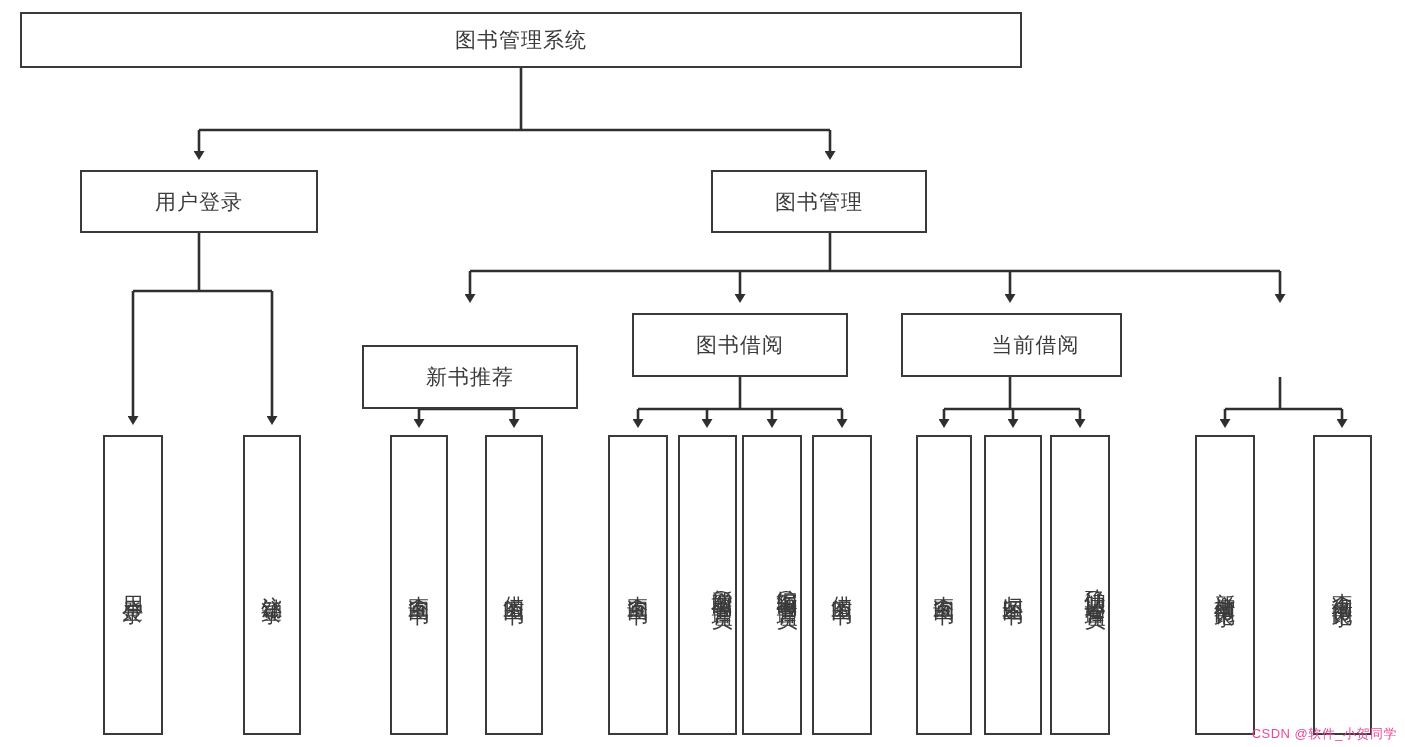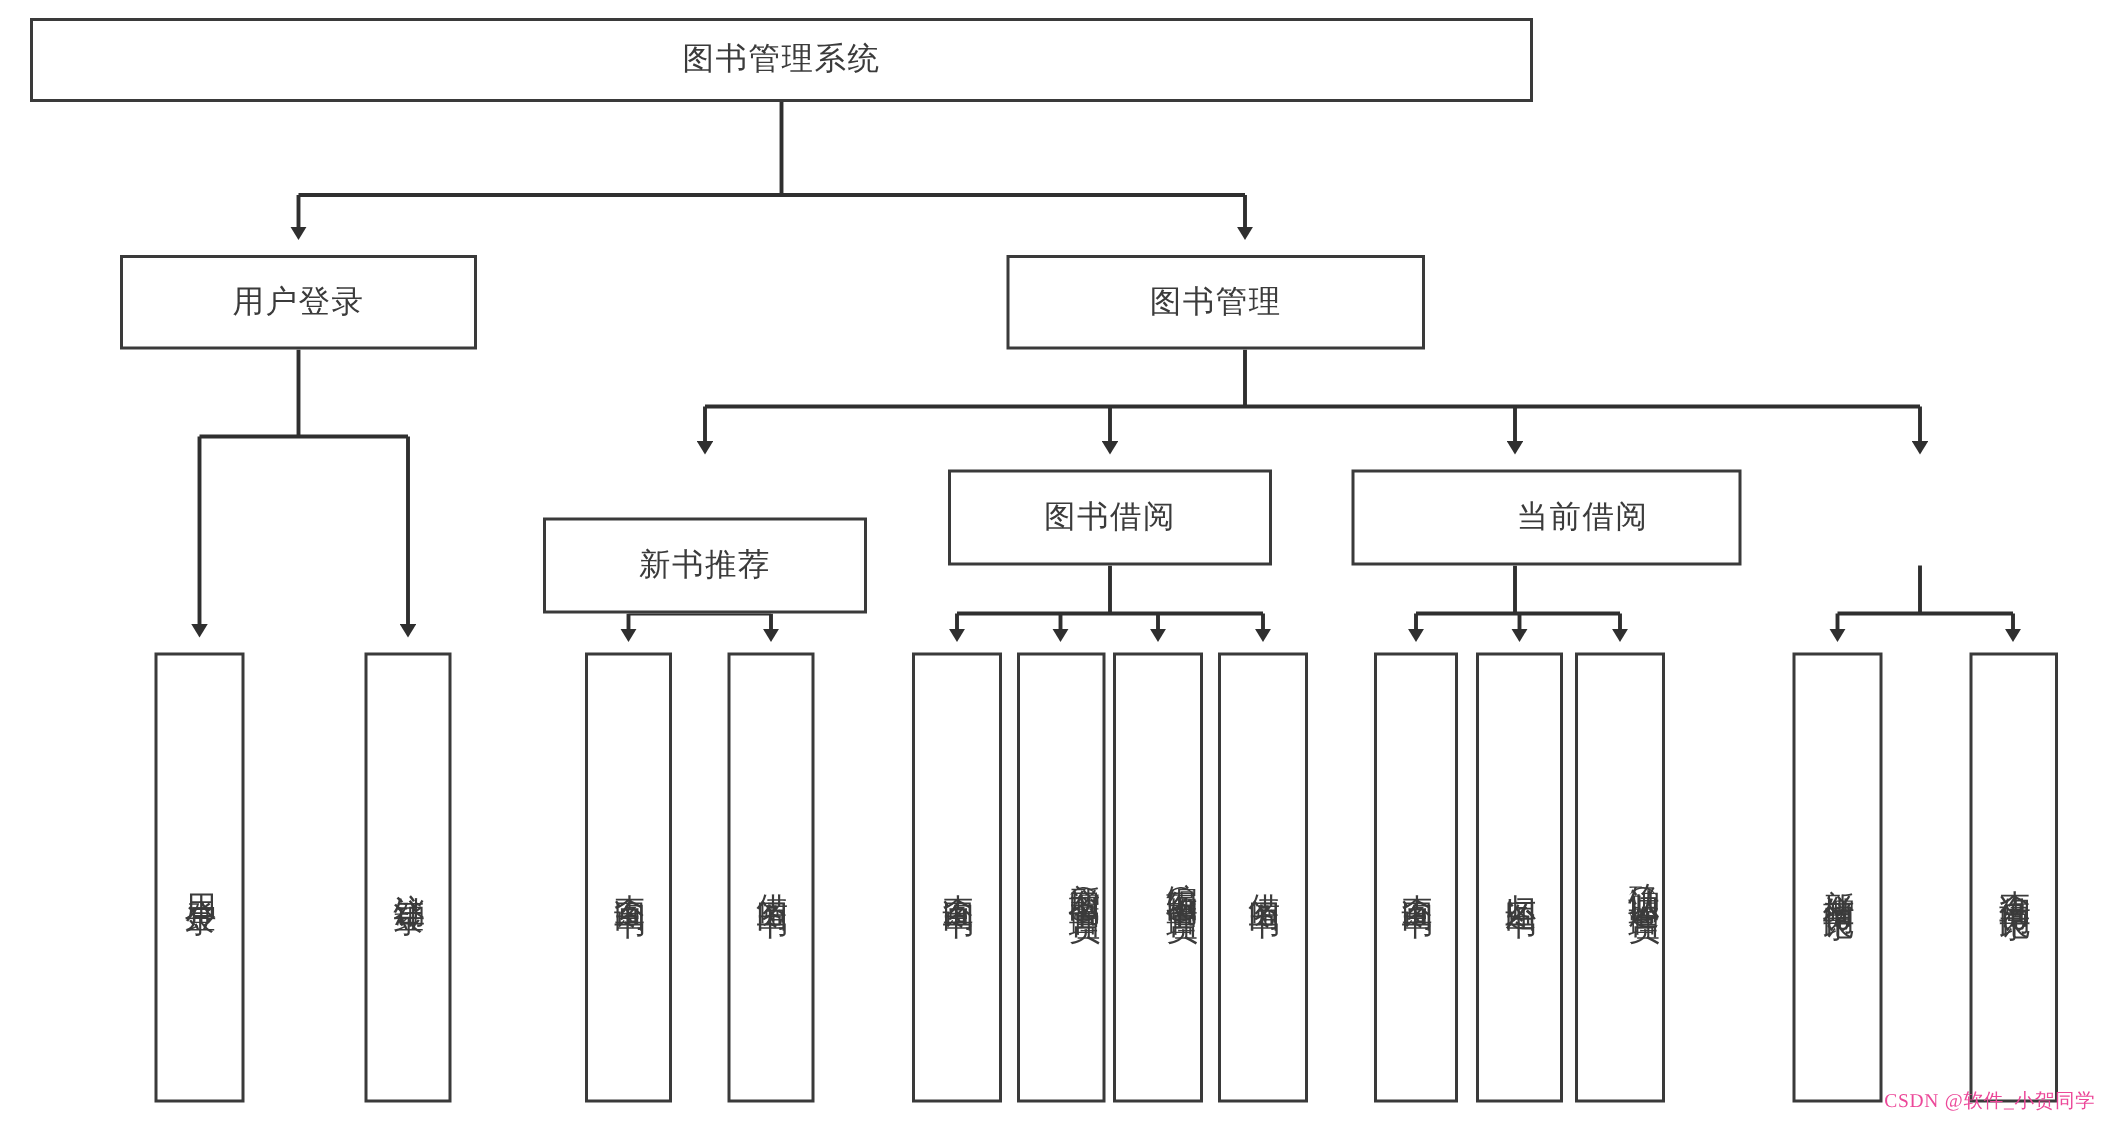--- a/index.html
+++ b/index.html
@@ -6,21 +6,20 @@
   body{
     font-family:"Liberation Sans","DejaVu Sans",sans-serif;
     -webkit-font-smoothing:antialiased;
   }
   #canvas{
     position:relative;
     width:1405px;
     height:747px;
     background:#ffffff;
     overflow:hidden;
-    font-family:Liberation Serif, serif;
   }
   svg.links{
     position:absolute;
     left:0;top:0;
     width:1405px;
     height:747px;
     pointer-events:none;
   }
   .node{
     position:absolute;
@@ -118,31 +117,31 @@
     </g>
   </svg>
 
   <div class="node horiz" style="left:20px;top:12px;width:1002px;height:56px;">
     <span>图书管理系统</span>
   </div>
 
   <div class="node horiz" style="left:80px;top:170px;width:238px;height:63px;">
     <span>用户登录</span>
   </div>
-  <div class="node horiz" style="left:671px;top:170px;width:279px;height:63px;">
+  <div class="node horiz" style="left:711px;top:170px;width:216px;height:63px;">
     <span>图书管理</span>
   </div>
 
   <div class="node horiz" style="left:362px;top:313px;width:216px;height:64px;margin-top:32px;">
     <span>新书推荐</span>
   </div>
   <div class="node horiz" style="left:632px;top:313px;width:216px;height:64px;">
     <span>图书借阅</span>
   </div>
-  <div class="node horiz" style="left:901px;top:313px;width:260px;height:64px;padding-left:48px;">
+  <div class="node horiz" style="left:901px;top:313px;width:221px;height:64px;padding-left:48px;">
     <span>当前借阅</span>
   </div>
 
   <div class="node vert mid" style="left:103px;top:435px;width:60px;height:300px;">
     <span>用户登录</span>
   </div>
   <div class="node vert mid" style="left:243px;top:435px;width:58px;height:300px;">
     <span>注销登录</span>
   </div>
 

